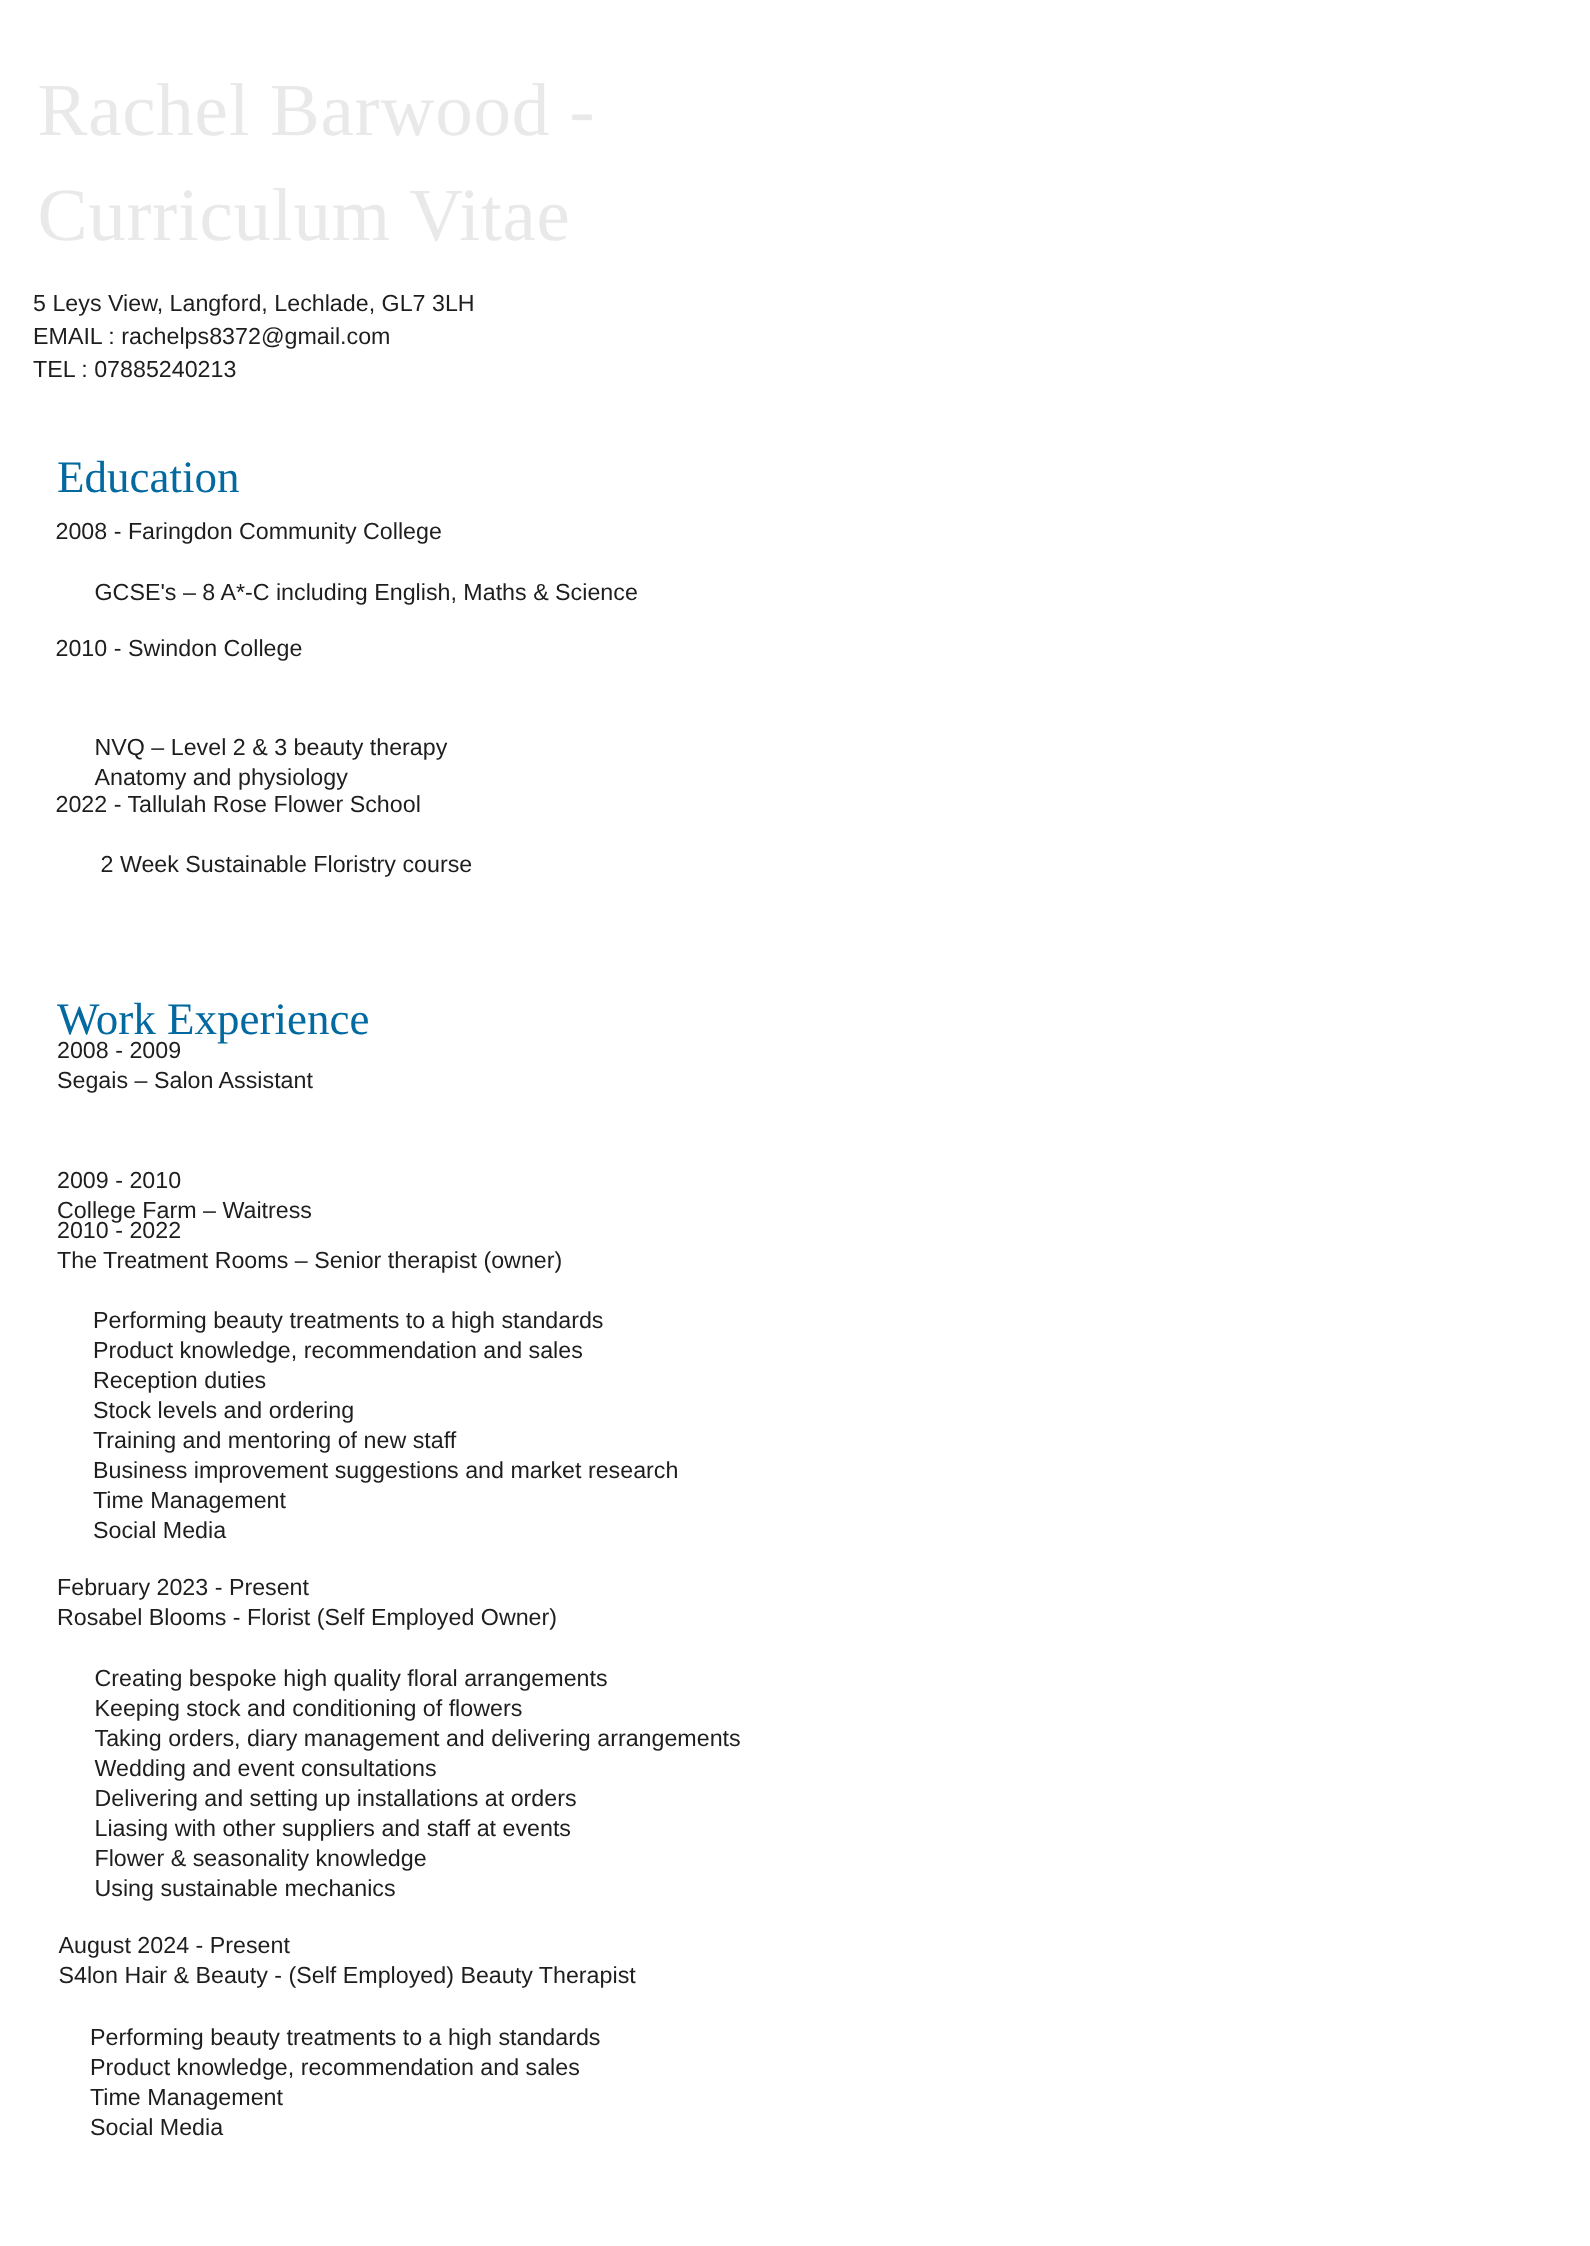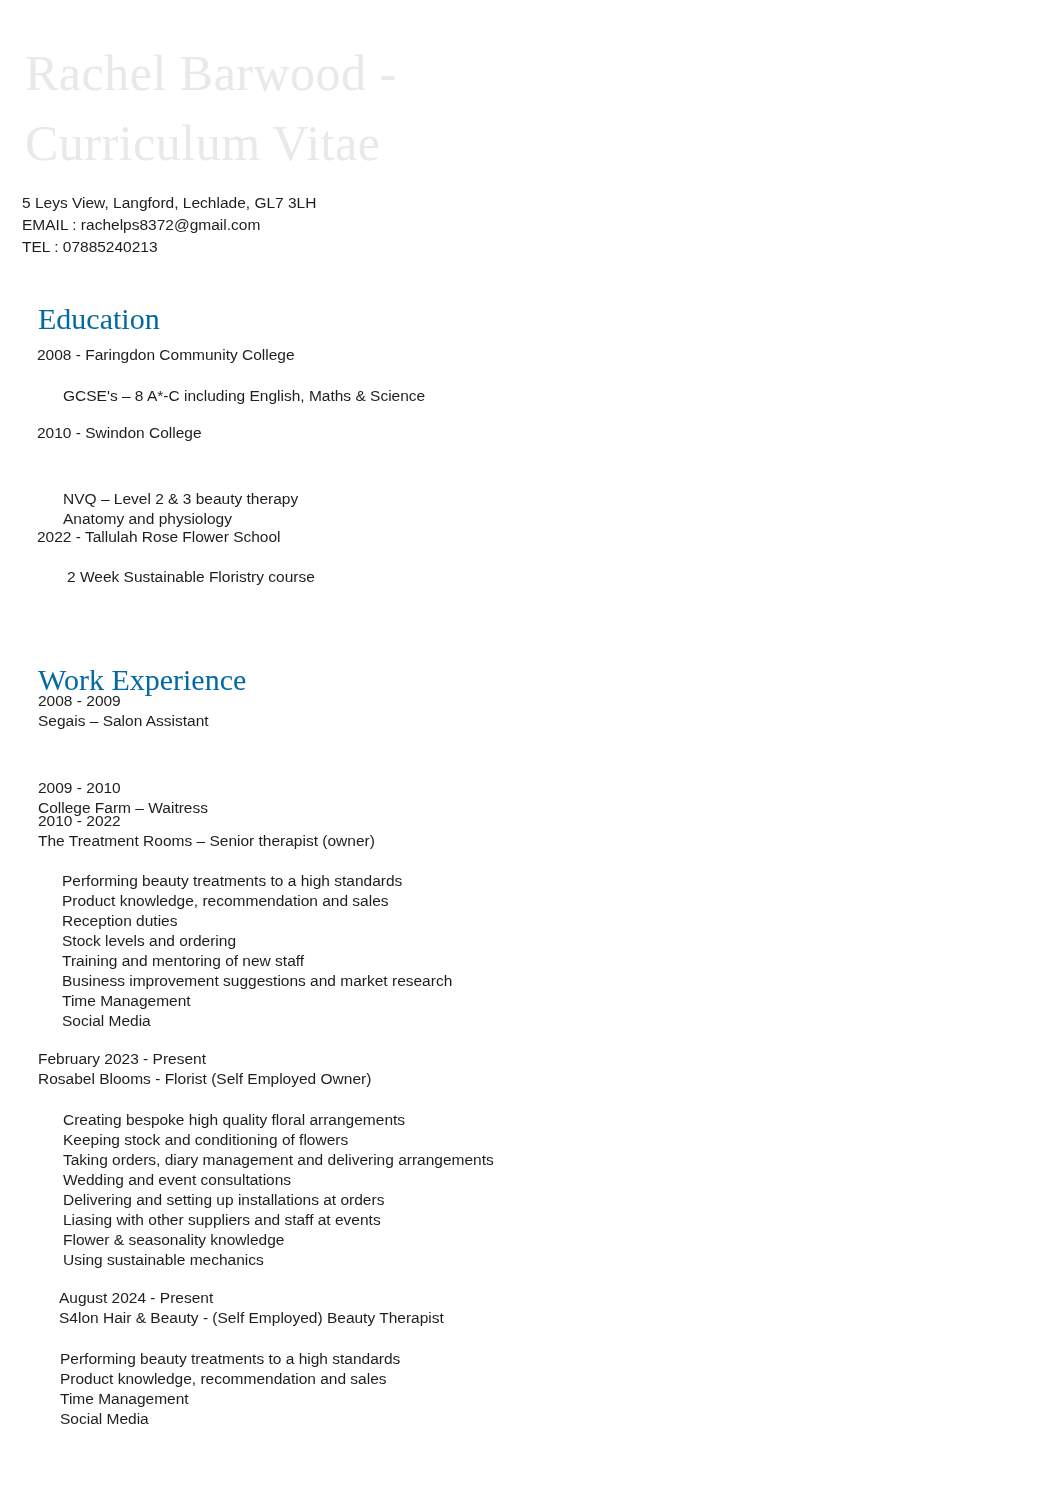--- a/index.html
+++ b/index.html
@@ -56,21 +56,21 @@
   .e2-d     { left: 63px; top: 466px; margin-top: 23px; }
   .e3-title { left: 37px; top: 527px; }
   .e3-d0    { left: 67px; top: 567px; }
 
   .w1 { left: 38px; top: 691px; }
   .w2 { left: 38px; top: 751px; margin-top: 27px; }
   .w3 { left: 38px; top: 811px; }
   .w3-details { left: 62px; top: 871px; }
   .w4 { left: 38px; top: 1049px; }
   .w4-details { left: 63px; top: 1110px; }
-  .w5 { left: 39px; top: 1288px; margin-left: 20px; }
+  .w5 { left: 39px; top: 1288px; }
   .w5-details { left: 60px; top: 1349px; }
 </style>
 </head>
 <body>
 
 <div class="abs cv-title">
   <div>Rachel Barwood -</div>
   <div>Curriculum Vitae</div>
 </div>
 

